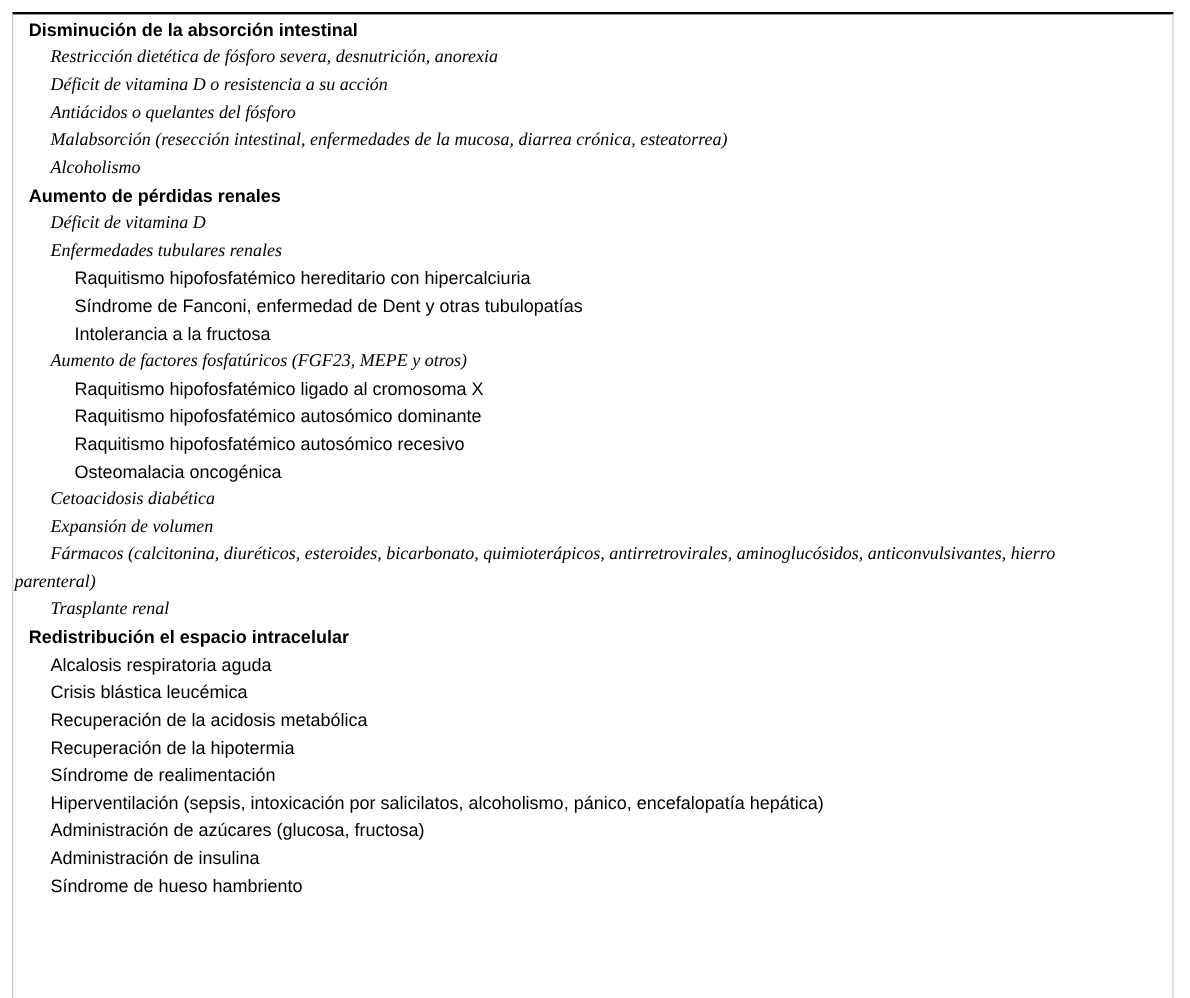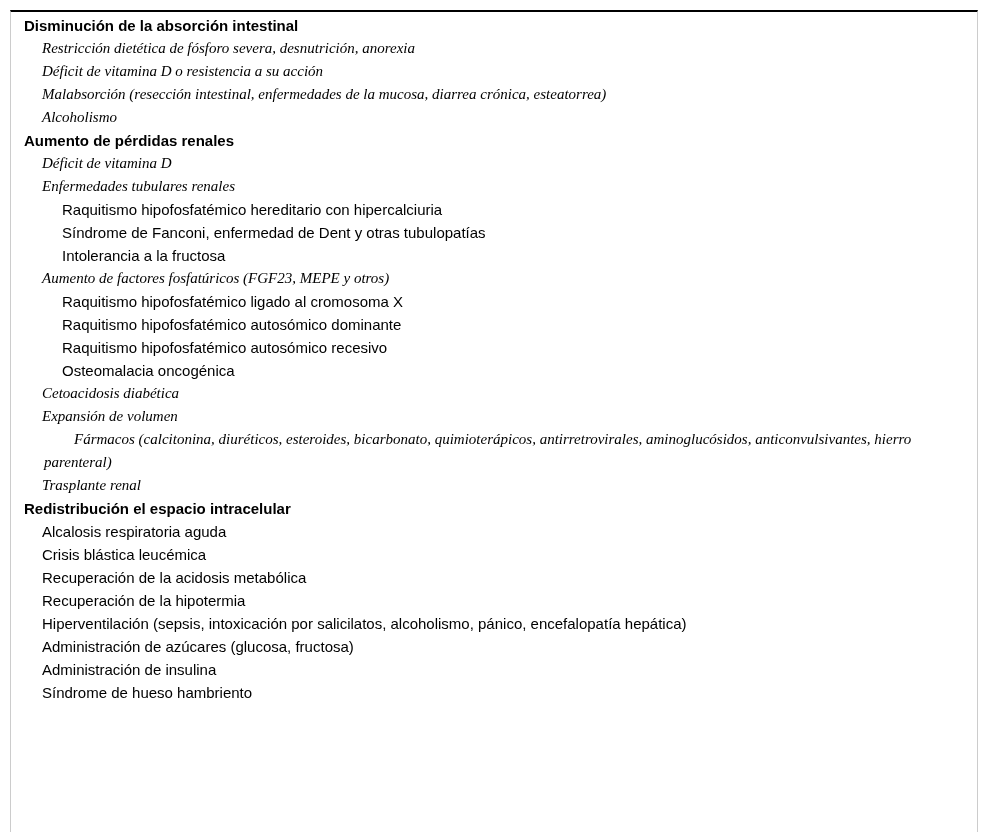--- a/index.html
+++ b/index.html
@@ -43,31 +43,31 @@
   }
   .row.subitem {
     text-indent: 50px;
   }
   .row.em {
     font-style: italic;
     font-family: Liberation Serif, serif;
   }
   .row.wrap-long {
     max-width: 900px;
-    margin-left: 32px;
   }
 </style>
 </head>
 <body>
 
 <div class="table-box">
   <div>
       <div class="row heading">Disminución de la absorción intestinal</div>
       <div class="row item em">Restricción dietética de fósforo severa, desnutrición, anorexia</div>
       <div class="row item em">Déficit de vitamina D o resistencia a su acción</div>
+      <div class="row item em">Antiácidos o quelantes del fósforo</div>
       <div class="row item em">Malabsorción (resección intestinal, enfermedades de la mucosa, diarrea crónica, esteatorrea)</div>
       <div class="row item em">Alcoholismo</div>
       <div class="row heading">Aumento de pérdidas renales</div>
       <div class="row item em">Déficit de vitamina D</div>
       <div class="row item em">Enfermedades tubulares renales</div>
       <div class="row subitem">Raquitismo hipofosfatémico hereditario con hipercalciuria</div>
       <div class="row subitem">Síndrome de Fanconi, enfermedad de Dent y otras tubulopatías</div>
       <div class="row subitem">Intolerancia a la fructosa</div>
       <div class="row item em">Aumento de factores fosfatúricos (FGF23, MEPE y otros)</div>
       <div class="row subitem">Raquitismo hipofosfatémico ligado al cromosoma X</div>
@@ -76,18 +76,19 @@
       <div class="row subitem">Osteomalacia oncogénica</div>
       <div class="row item em">Cetoacidosis diabética</div>
       <div class="row item em">Expansión de volumen</div>
       <div class="row item em wrap-long">Fármacos (calcitonina, diuréticos, esteroides, bicarbonato, quimioterápicos, antirretrovirales, aminoglucósidos, anticonvulsivantes, hierro parenteral)</div>
       <div class="row item em">Trasplante renal</div>
       <div class="row heading">Redistribución el espacio intracelular</div>
       <div class="row item">Alcalosis respiratoria aguda</div>
       <div class="row item">Crisis blástica leucémica</div>
       <div class="row item">Recuperación de la acidosis metabólica</div>
       <div class="row item">Recuperación de la hipotermia</div>
+      <div class="row item">Síndrome de realimentación</div>
       <div class="row item">Hiperventilación (sepsis, intoxicación por salicilatos, alcoholismo, pánico, encefalopatía hepática)</div>
       <div class="row item">Administración de azúcares (glucosa, fructosa)</div>
       <div class="row item">Administración de insulina</div>
       <div class="row item">Síndrome de hueso hambriento</div>
     </div>
 </div>
 
 </body></html>

